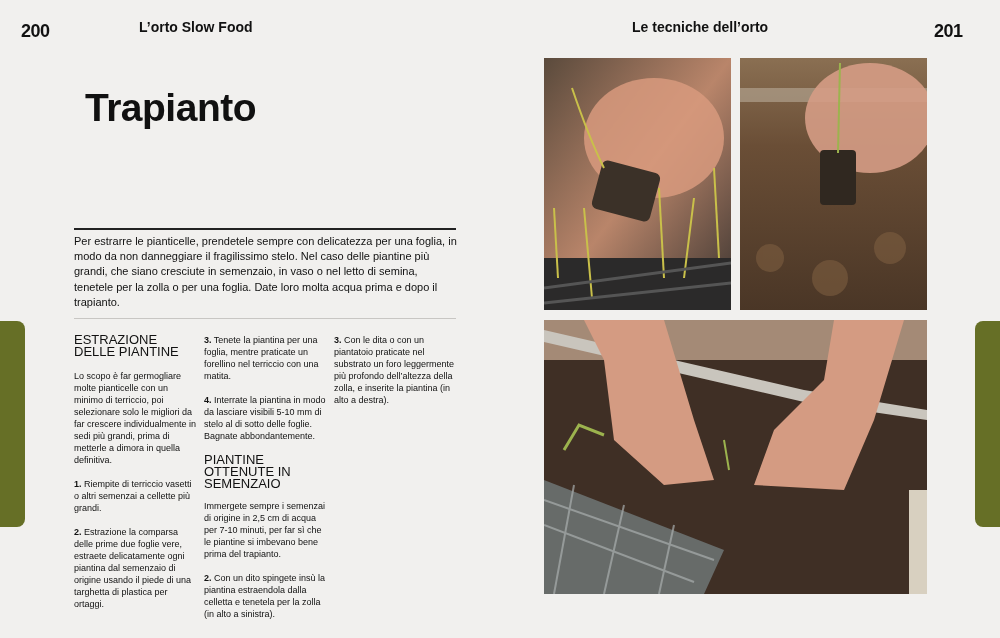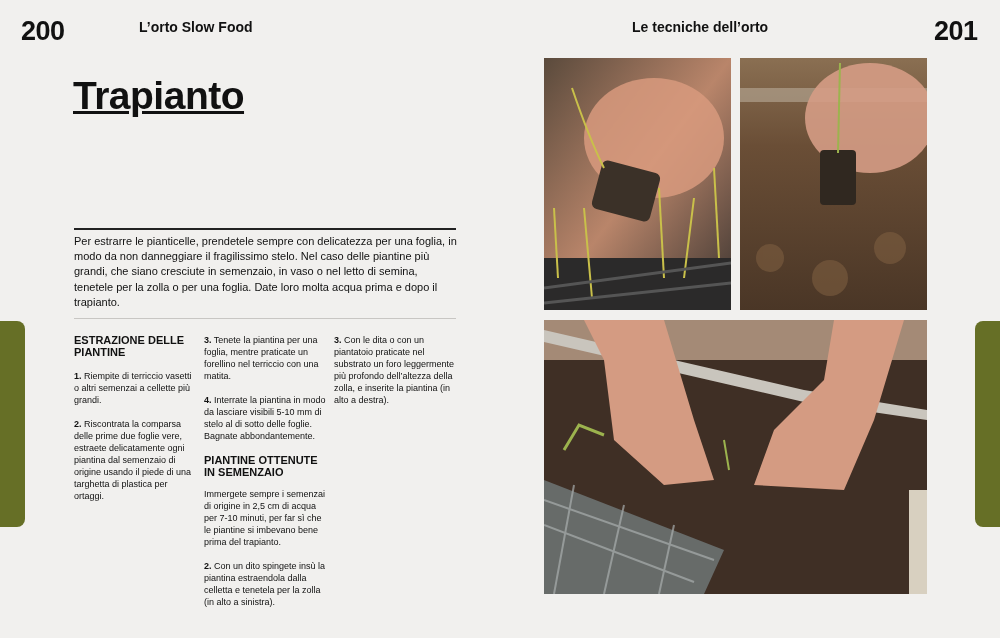--- a/index.html
+++ b/index.html
@@ -3,55 +3,56 @@
   <meta charset="utf-8">
   <style>
     html, body { margin: 0; padding: 0; }
     body {
       width: 1000px; height: 638px; position: relative; overflow: hidden;
       background: #f1f0ee;
       font-family: "Liberation Sans", sans-serif;
       color: #111;
     }
     .abs { position: absolute; }
-    .page-num { font-weight: bold; font-size: 27px; letter-spacing: -0.5px; top: 15px; line-height: 32px; }
+    .page-num { font-weight: bold; font-size: 18px; letter-spacing: -0.5px; top: 15px; line-height: 32px; }
     .running-head { font-weight: bold; font-size: 14px; top: 19px; }
     .title { left: 73px; top: 72px; font-size: 39px; font-weight: bold; letter-spacing: -0.5px; line-height: 48px; }
     .rule-top { left: 74px; top: 228px; width: 382px; height: 1.5px; background: #222; }
     .rule-bottom { left: 74px; top: 318px; width: 382px; height: 1px; background: #c8c6c3; }
     .intro { left: 74px; top: 234px; width: 385px; font-size: 11px; line-height: 15.2px; }
     .col { top: 334px; width: 124px; font-size: 9px; line-height: 12px; }
     .col p { margin: 0 0 12px 0; }
-    .col h3 { margin: 0 0 12px 0; font-size: 11px; line-height: 12px; font-weight: bold; text-transform: uppercase; }
+    .col h3 { margin: 0 0 12px 0; font-size: 13px; line-height: 12px; font-weight: normal; text-transform: uppercase; }
     .col b { font-weight: bold; }
     .tab { width: 25px; top: 321px; height: 206px; background: #666f26; }
     .tab.left { left: 0; border-radius: 0 8px 8px 0; }
     .tab.right { left: 975px; border-radius: 8px 0 0 8px; }
     .photo { overflow: hidden; }
     .photo svg { display: block; width: 100%; height: 100%; }
   </style>
 </head>
 <body>
 
 <div class="abs page-num" style="left:21px;">200</div>
 <div class="abs running-head" style="left:139px;">L’orto Slow Food</div>
 
 <div class="abs running-head" style="left:609px;padding-left:23px;">Le tecniche dell’orto</div>
 <div class="abs page-num" style="left:934px;text-align:right;">201</div>
 
-<h1 class="abs title" style="margin:0;text-decoration:underline;">Trapianto</h1>
+<h1 class="abs title" style="margin:12px;">Trapianto</h1>
 
 <div class="abs rule-top"></div>
 <p class="abs intro" style="margin:0;">Per estrarre le pianticelle, prendetele sempre con delicatezza per una foglia, in modo da non danneggiare il fragilissimo stelo. Nel caso delle piantine più grandi, che siano cresciute in semenzaio, in vaso o nel letto di semina, tenetele per la zolla o per una foglia. Date loro molta acqua prima e dopo il trapianto.</p>
 <div class="abs rule-bottom"></div>
 
 <div class="abs col" style="left:74px;">
   <h3>Estrazione delle piantine</h3>
+  <p>Lo scopo è far germogliare molte pianticelle con un minimo di terriccio, poi selezionare solo le migliori da far crescere individualmente in sedi più grandi, prima di metterle a dimora in quella definitiva.</p>
   <p><b>1.</b><span> Riempite di terriccio vasetti o altri semenzai a cellette più grandi.</span></p>
-  <p><b>2.</b><span> Riscontrata la comparsa delle prime due foglie vere, estraete delicatamente ogni piantina dal semenzaio di origine usando il piede di una targhetta di plastica per ortaggi.</span></p>
+  <p><b>2.</b><span> Estrazione la comparsa delle prime due foglie vere, estraete delicatamente ogni piantina dal semenzaio di origine usando il piede di una targhetta di plastica per ortaggi.</span></p>
 </div>
 
 <div class="abs col" style="left:204px;">
   <p><b>3.</b><span> Tenete la piantina per una foglia, mentre praticate un forellino nel terriccio con una matita.</span></p>
   <p><b>4.</b><span> Interrate la piantina in modo da lasciare visibili 5-10 mm di stelo al di sotto delle foglie. Bagnate abbondantemente.</span></p>
   <h3 style="margin-bottom:10px;">Piantine ottenute in semenzaio</h3>
   <p>Immergete sempre i semenzai di origine in 2,5 cm di acqua per 7-10 minuti, per far sì che le piantine si imbevano bene prima del trapianto.</p>
   <p><b>2.</b><span> Con un dito spingete insù la piantina estraendola dalla celletta e tenetela per la zolla (in alto a sinistra).</span></p>
 </div>
 

